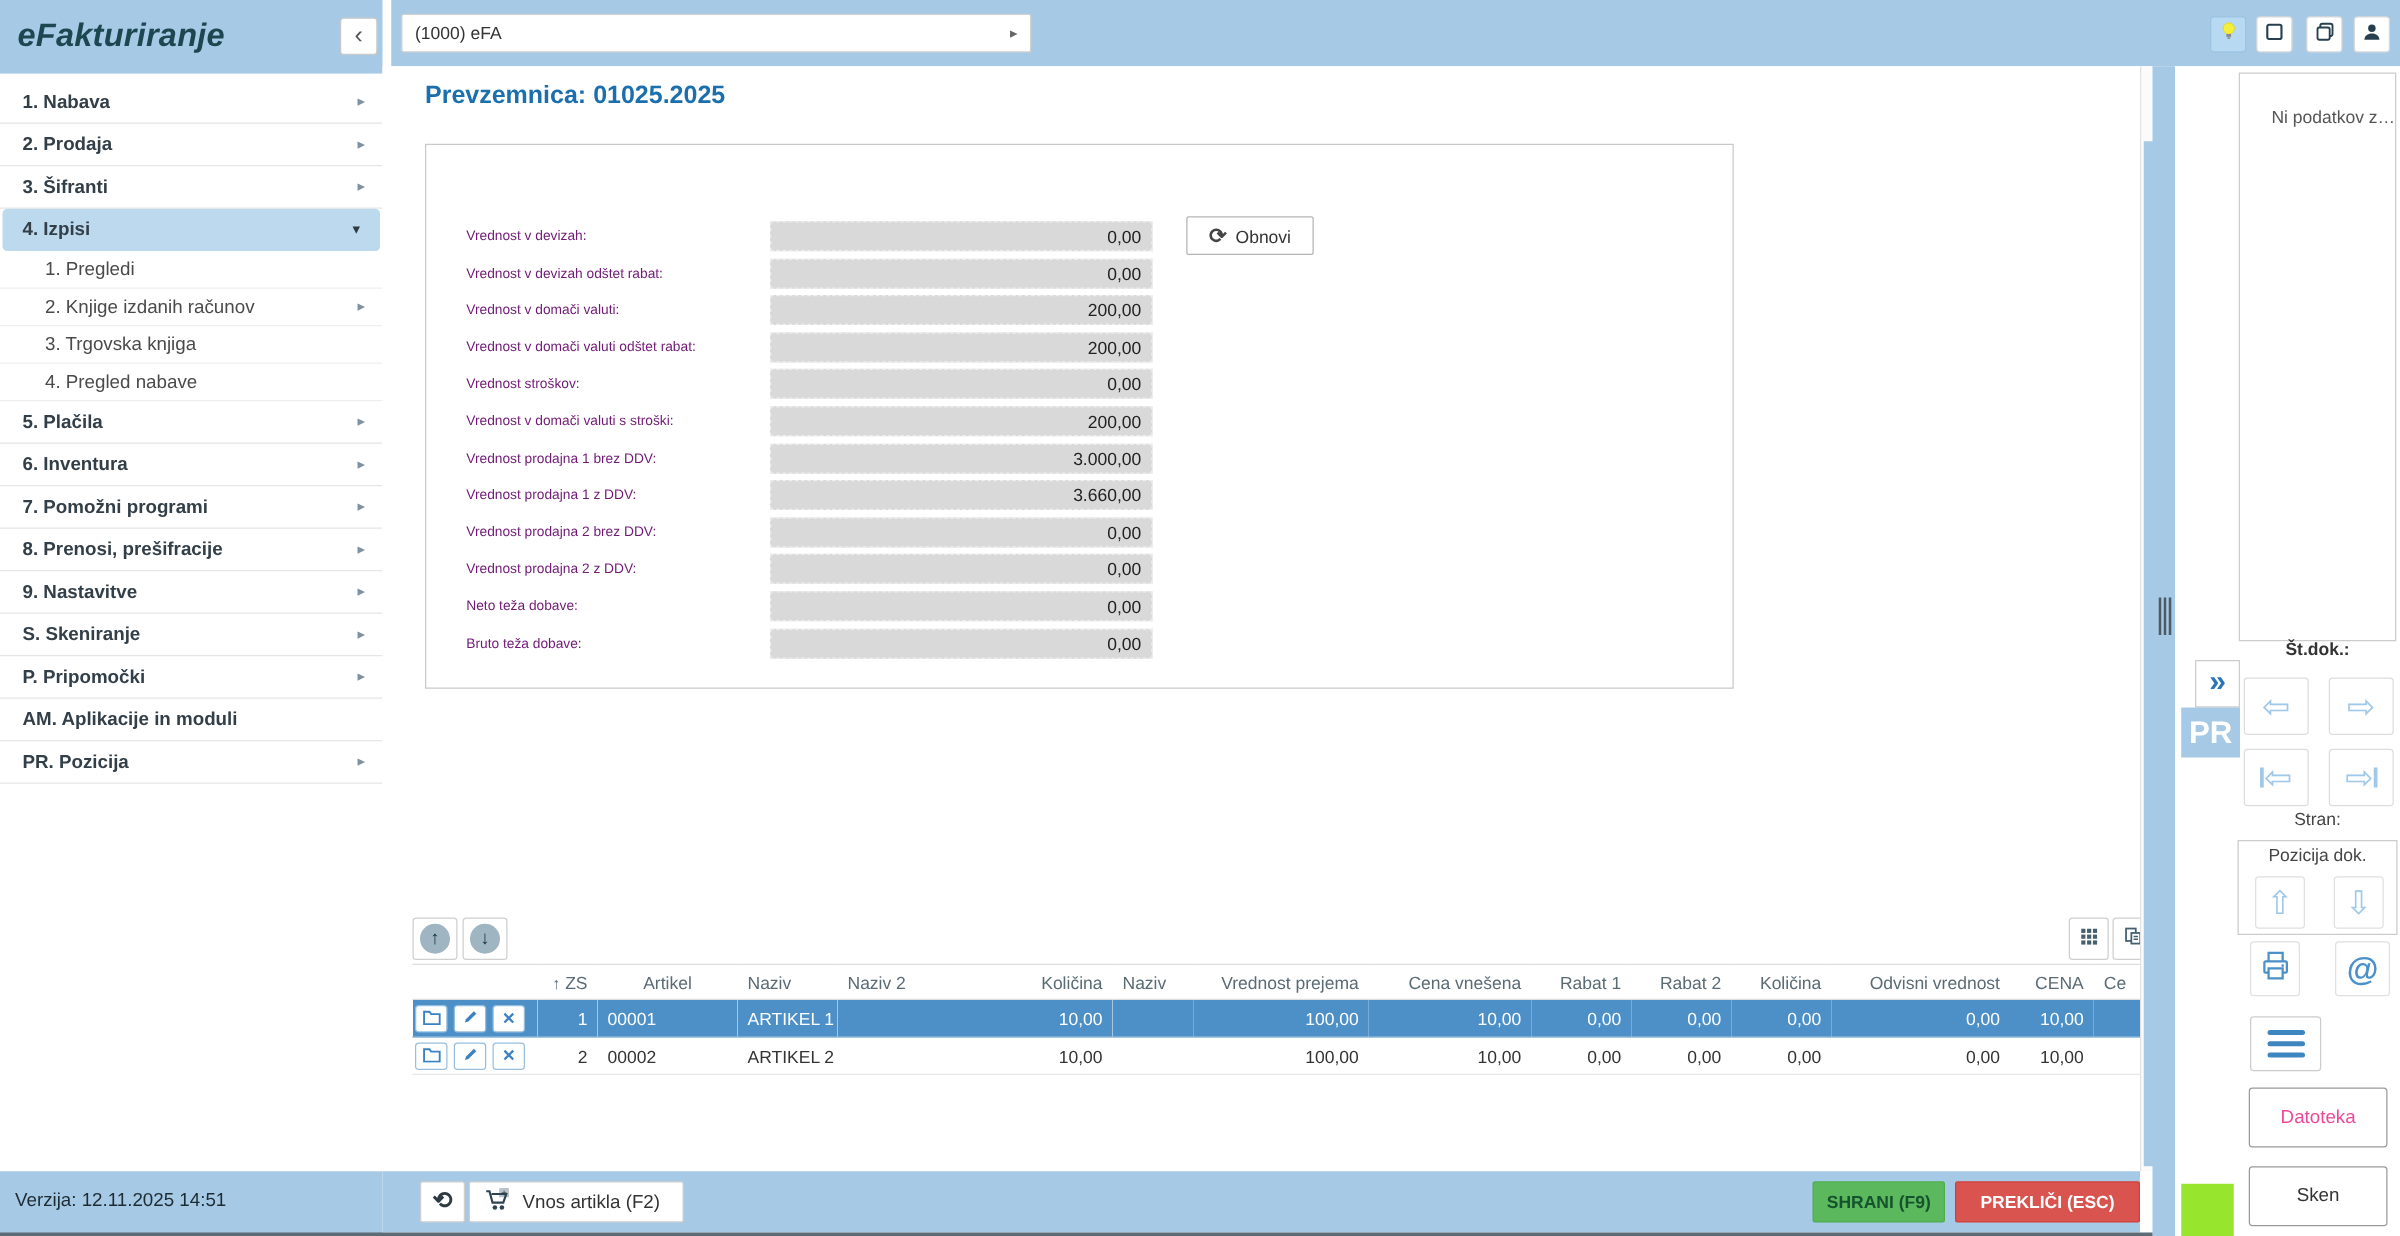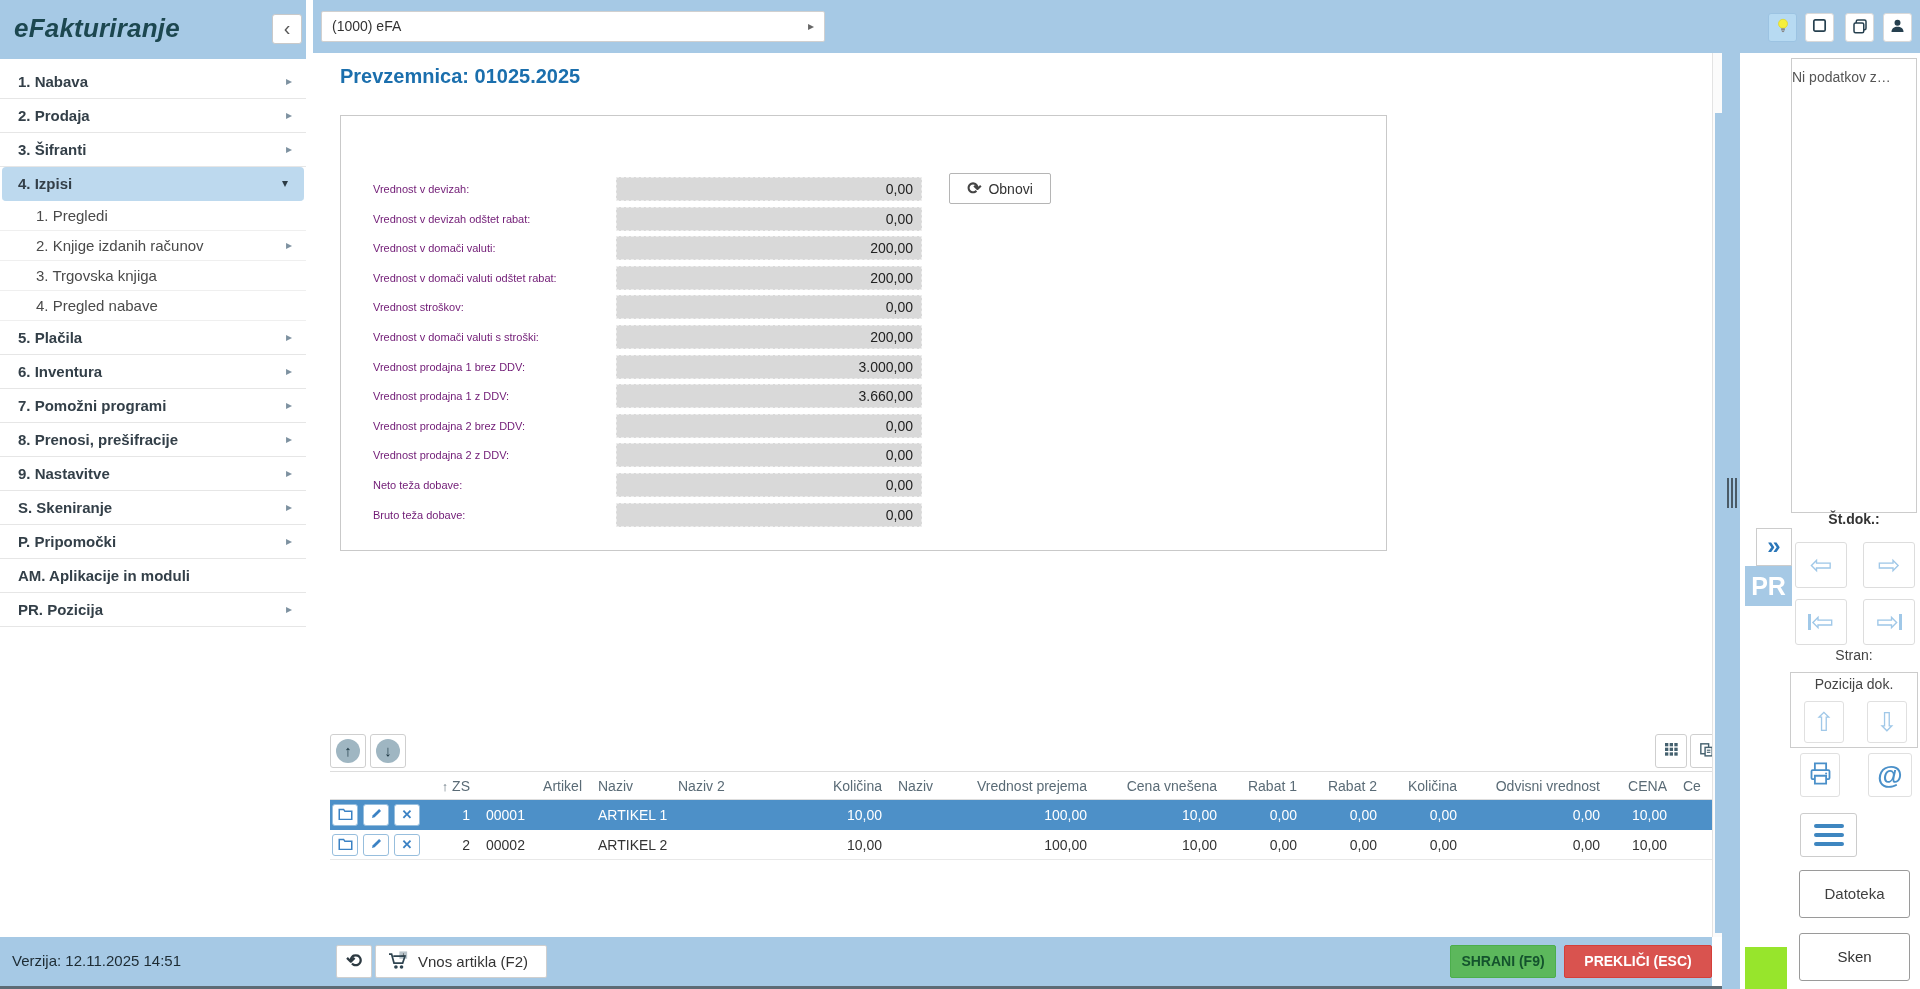--- a/index.html
+++ b/index.html
@@ -65,35 +65,35 @@
 
   
   .vscroll{left:1712px;top:53px;width:10px;height:884px;background:#fbfbfb;border-left:1px solid #e3e3e3;}
   .vthumb{position:absolute;left:2px;top:60px;width:8px;height:820px;background:#a6c9e5;cursor:pointer;}
   .splitter{left:1722px;top:53px;width:18px;height:936px;background:#a6c9e5;cursor:col-resize;}
   .grip{position:absolute;top:425px;left:5px;display:flex;gap:2px;}
   .grip i{width:2px;height:30px;background:#4a5a66;}
 
   
   .rightpanel{left:1740px;top:53px;width:180px;height:936px;background:#fff;}
-  .nodata{position:absolute;left:51px;top:5px;width:126px;height:455px;border:1px solid #ccc;font-size:14px;color:#555;padding-top:10px;text-align:left;white-space:nowrap;overflow:hidden;}
+  .nodata{position:absolute;left:51px;top:5px;width:126px;height:455px;border:1px solid #ccc;font-size:14px;color:#555;padding-top:26px;text-align:right;white-space:nowrap;overflow:hidden;}
   .expand-btn{position:absolute;left:16px;top:475px;width:36px;height:38px;background:#fff;border:1px solid #ccc;color:#2a76b8;font-size:24px;font-weight:bold;text-align:center;line-height:34px;cursor:pointer;}
   .pr-badge{position:absolute;left:5px;top:513px;width:47px;height:40px;background:#a6c9e5;color:#fff;font-weight:bold;font-size:25px;text-align:center;line-height:40px;cursor:pointer;}
   .doclabel{position:absolute;left:50px;top:458px;width:128px;text-align:center;font-weight:bold;font-size:14px;color:#333;}
   .navbtn{position:absolute;width:52px;height:46px;background:#fff;border:1px solid #ddd;border-radius:3px;color:#a0c8e8;font-size:27px;display:flex;align-items:center;justify-content:center;cursor:pointer;}
   .skipbar{width:3px;height:16px;background:#a0c8e8;display:inline-block;vertical-align:middle;}
   .stran{position:absolute;left:50px;top:594px;width:128px;text-align:center;font-size:14px;color:#444;}
   .posbox{position:absolute;left:50px;top:619px;width:128px;height:76px;border:1px solid #ccc;}
   .poslabel{position:absolute;left:0;top:3px;width:100%;text-align:center;font-size:14px;color:#444;white-space:nowrap;overflow:hidden;}
   .posbtn{position:absolute;top:28px;width:40px;height:42px;background:#fff;border:1px solid #e0e0e0;border-radius:3px;color:#a0c8e8;font-size:26px;display:flex;align-items:center;justify-content:center;cursor:pointer;}
   .sqbtn{position:absolute;background:#fff;border:1px solid #e0e0e0;border-radius:3px;display:flex;align-items:center;justify-content:center;cursor:pointer;}
   .atglyph{color:#4a90c9;font-size:26px;font-weight:bold;}
   .menu-bars{display:flex;flex-direction:column;gap:5px;}
   .menu-bars i{width:30px;height:4px;background:#3e86c0;border-radius:2px;}
-  .file-btn{position:absolute;left:59px;top:817px;width:111px;height:48px;background:#fff;border:1px solid #9a9a9a;border-radius:3px;font-size:15px;color:#404040;text-align:center;line-height:46px;cursor:pointer;}
+  .file-btn{position:absolute;left:59px;top:817px;width:111px;height:48px;background:#fff;border:1px solid #9a9a9a;border-radius:3px;font-size:15px;color:#ec4899;text-align:center;line-height:46px;cursor:pointer;}
   .scan-btn{position:absolute;left:59px;top:880px;width:111px;height:48px;background:#fff;border:1px solid #9a9a9a;border-radius:3px;font-size:15px;color:#333;text-align:center;line-height:46px;cursor:pointer;}
   .green-sq{position:absolute;left:5px;top:894px;width:42px;height:42px;background:#97e52c;}
 
   .bottomline{left:0;top:986px;width:1722px;height:3px;background:#5d6b75;}
 </style>
 </head>
 <body>
 
 <div class="page">
 
@@ -260,21 +260,21 @@
           <col style="width: 80px;">
           <col style="width: 80px;">
           <col style="width: 143px;">
           <col style="width: 67px;">
           <col style="width: 37px;">
         </colgroup>
       <thead>
           <tr>
             <th></th>
             <th style="text-align: right;"><span class="sort">↑</span> ZS</th>
-            <th style="text-align: right;">Artikel</th>
+            <th style="text-align: center;">Artikel</th>
             <th style="text-align: left;">Naziv</th>
             <th style="text-align: left;">Naziv 2</th>
             <th style="text-align: right;">Količina</th>
             <th style="text-align: left;">Naziv</th>
             <th style="text-align: right;">Vrednost prejema</th>
             <th style="text-align: right;">Cena vnešena</th>
             <th style="text-align: right;">Rabat 1</th>
             <th style="text-align: right;">Rabat 2</th>
             <th style="text-align: right;">Količina</th>
             <th style="text-align: right;">Odvisni vrednost</th>

